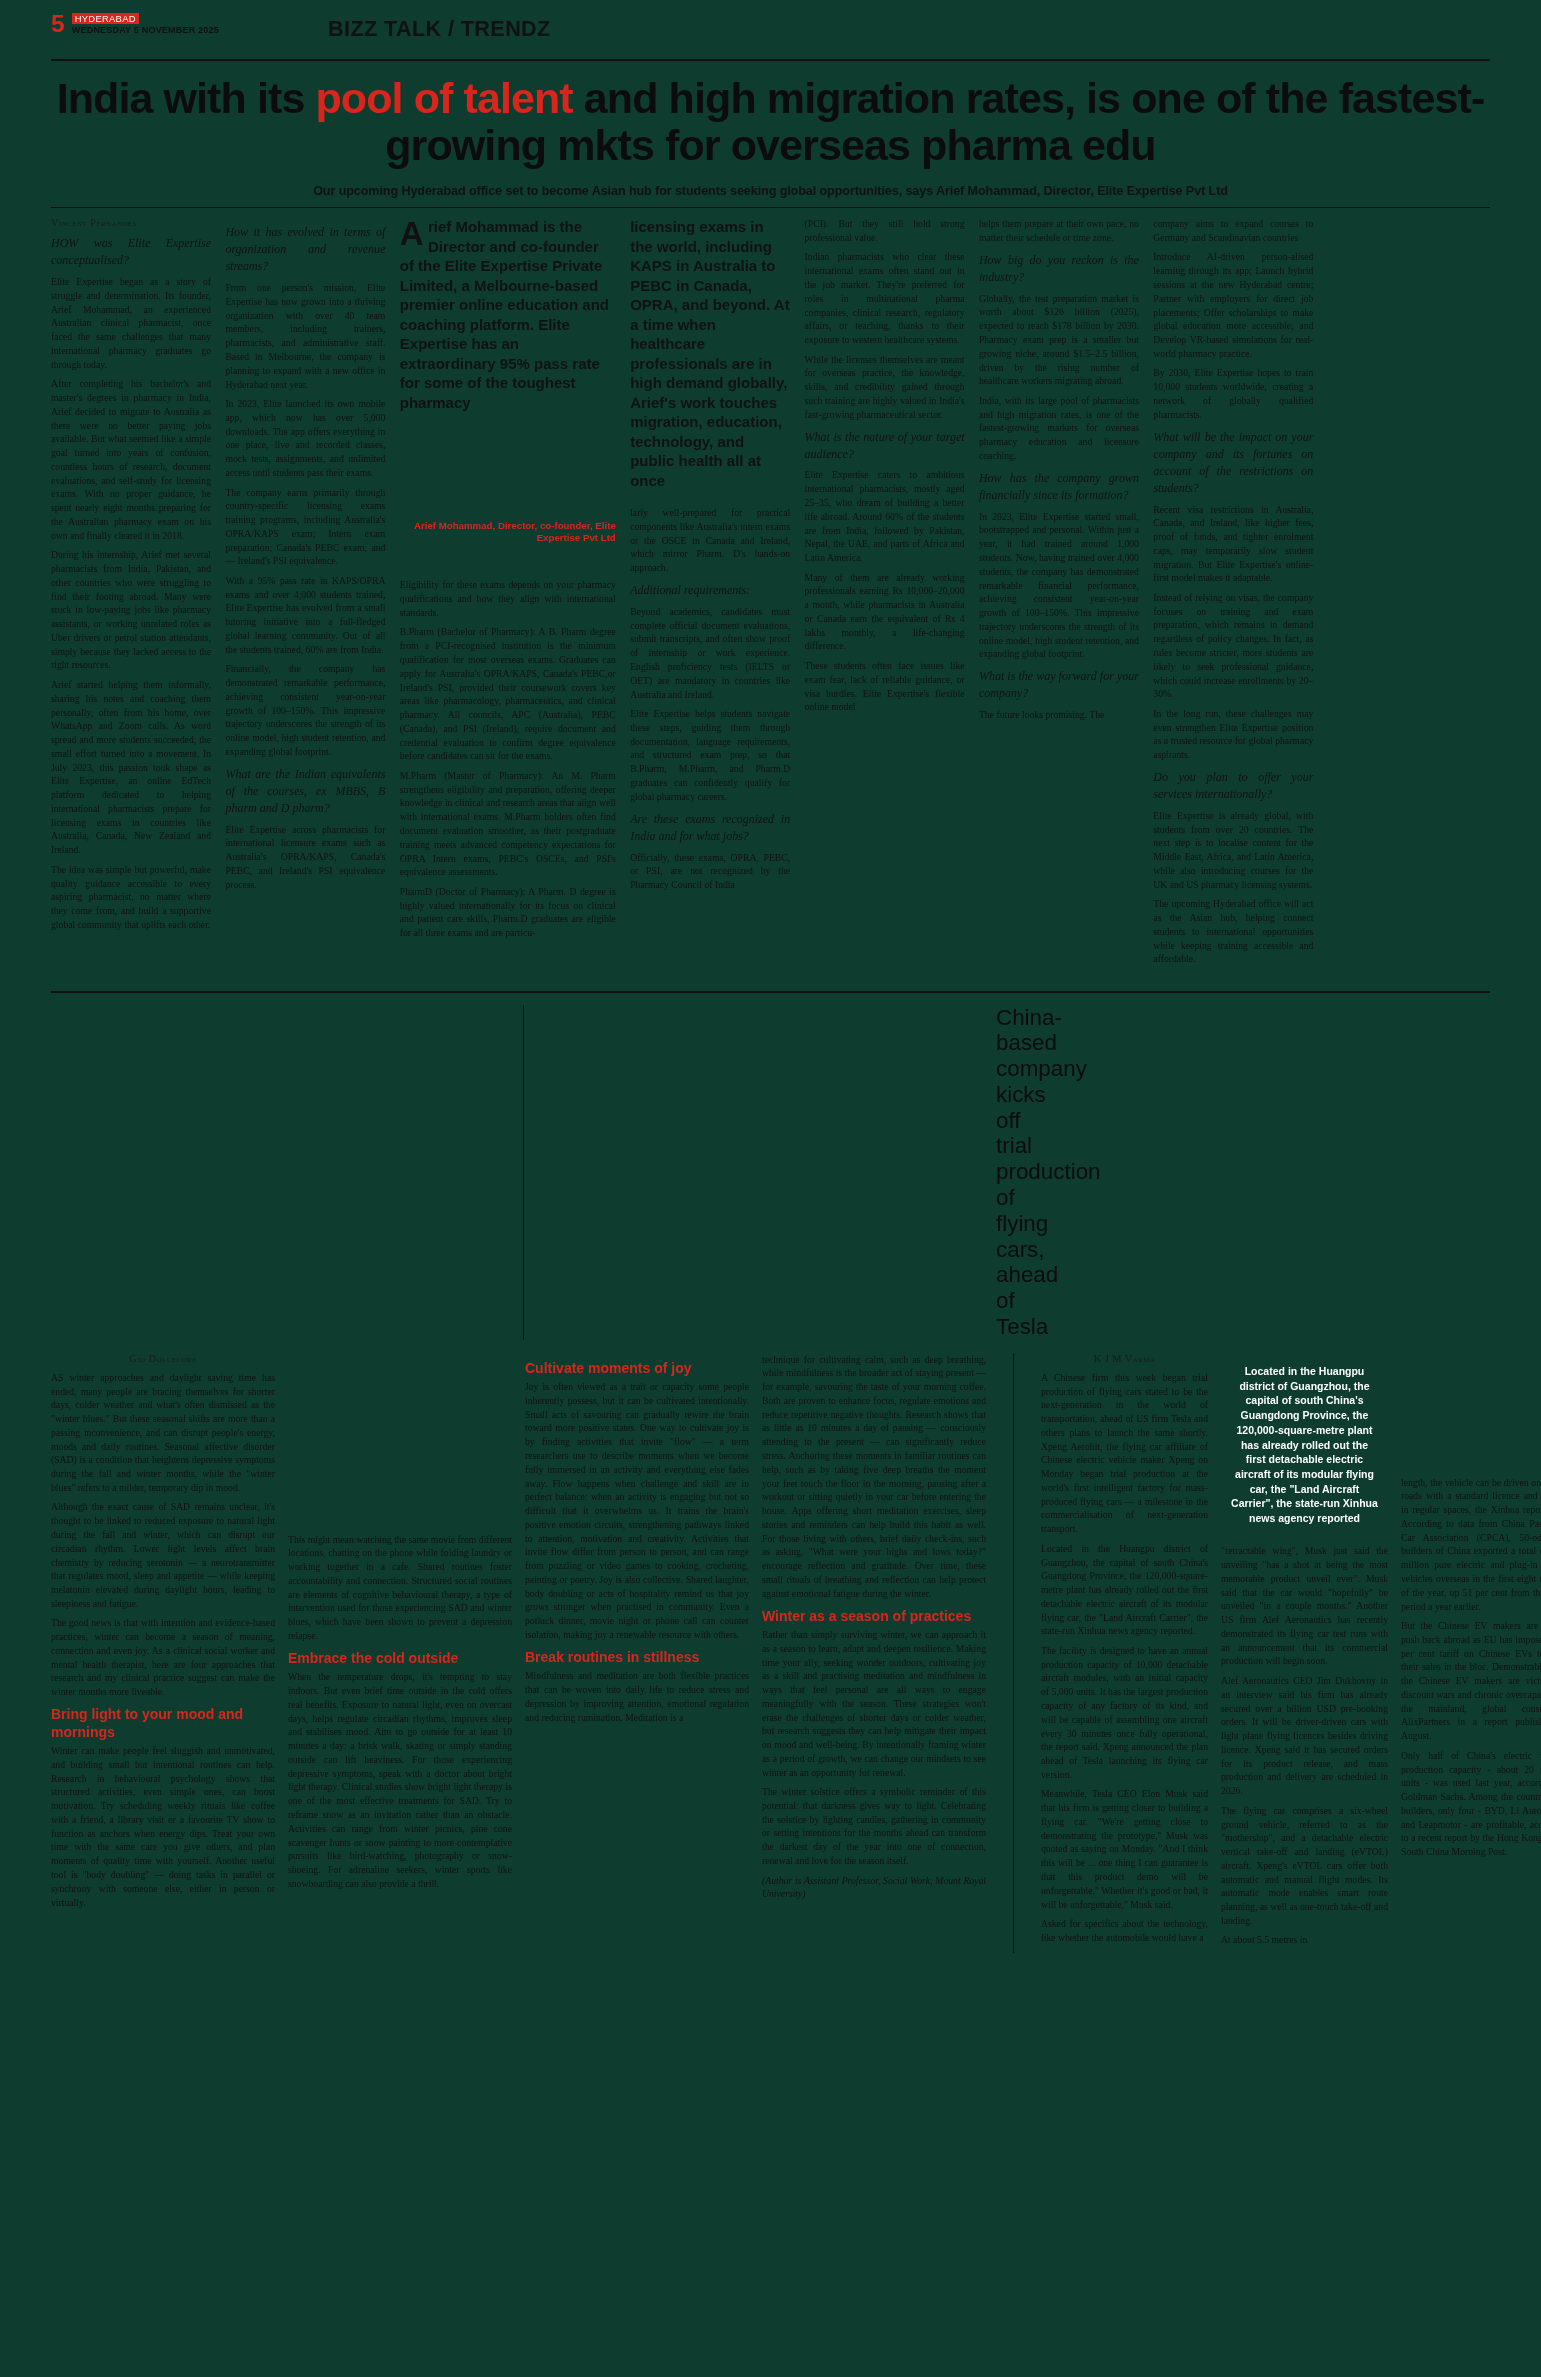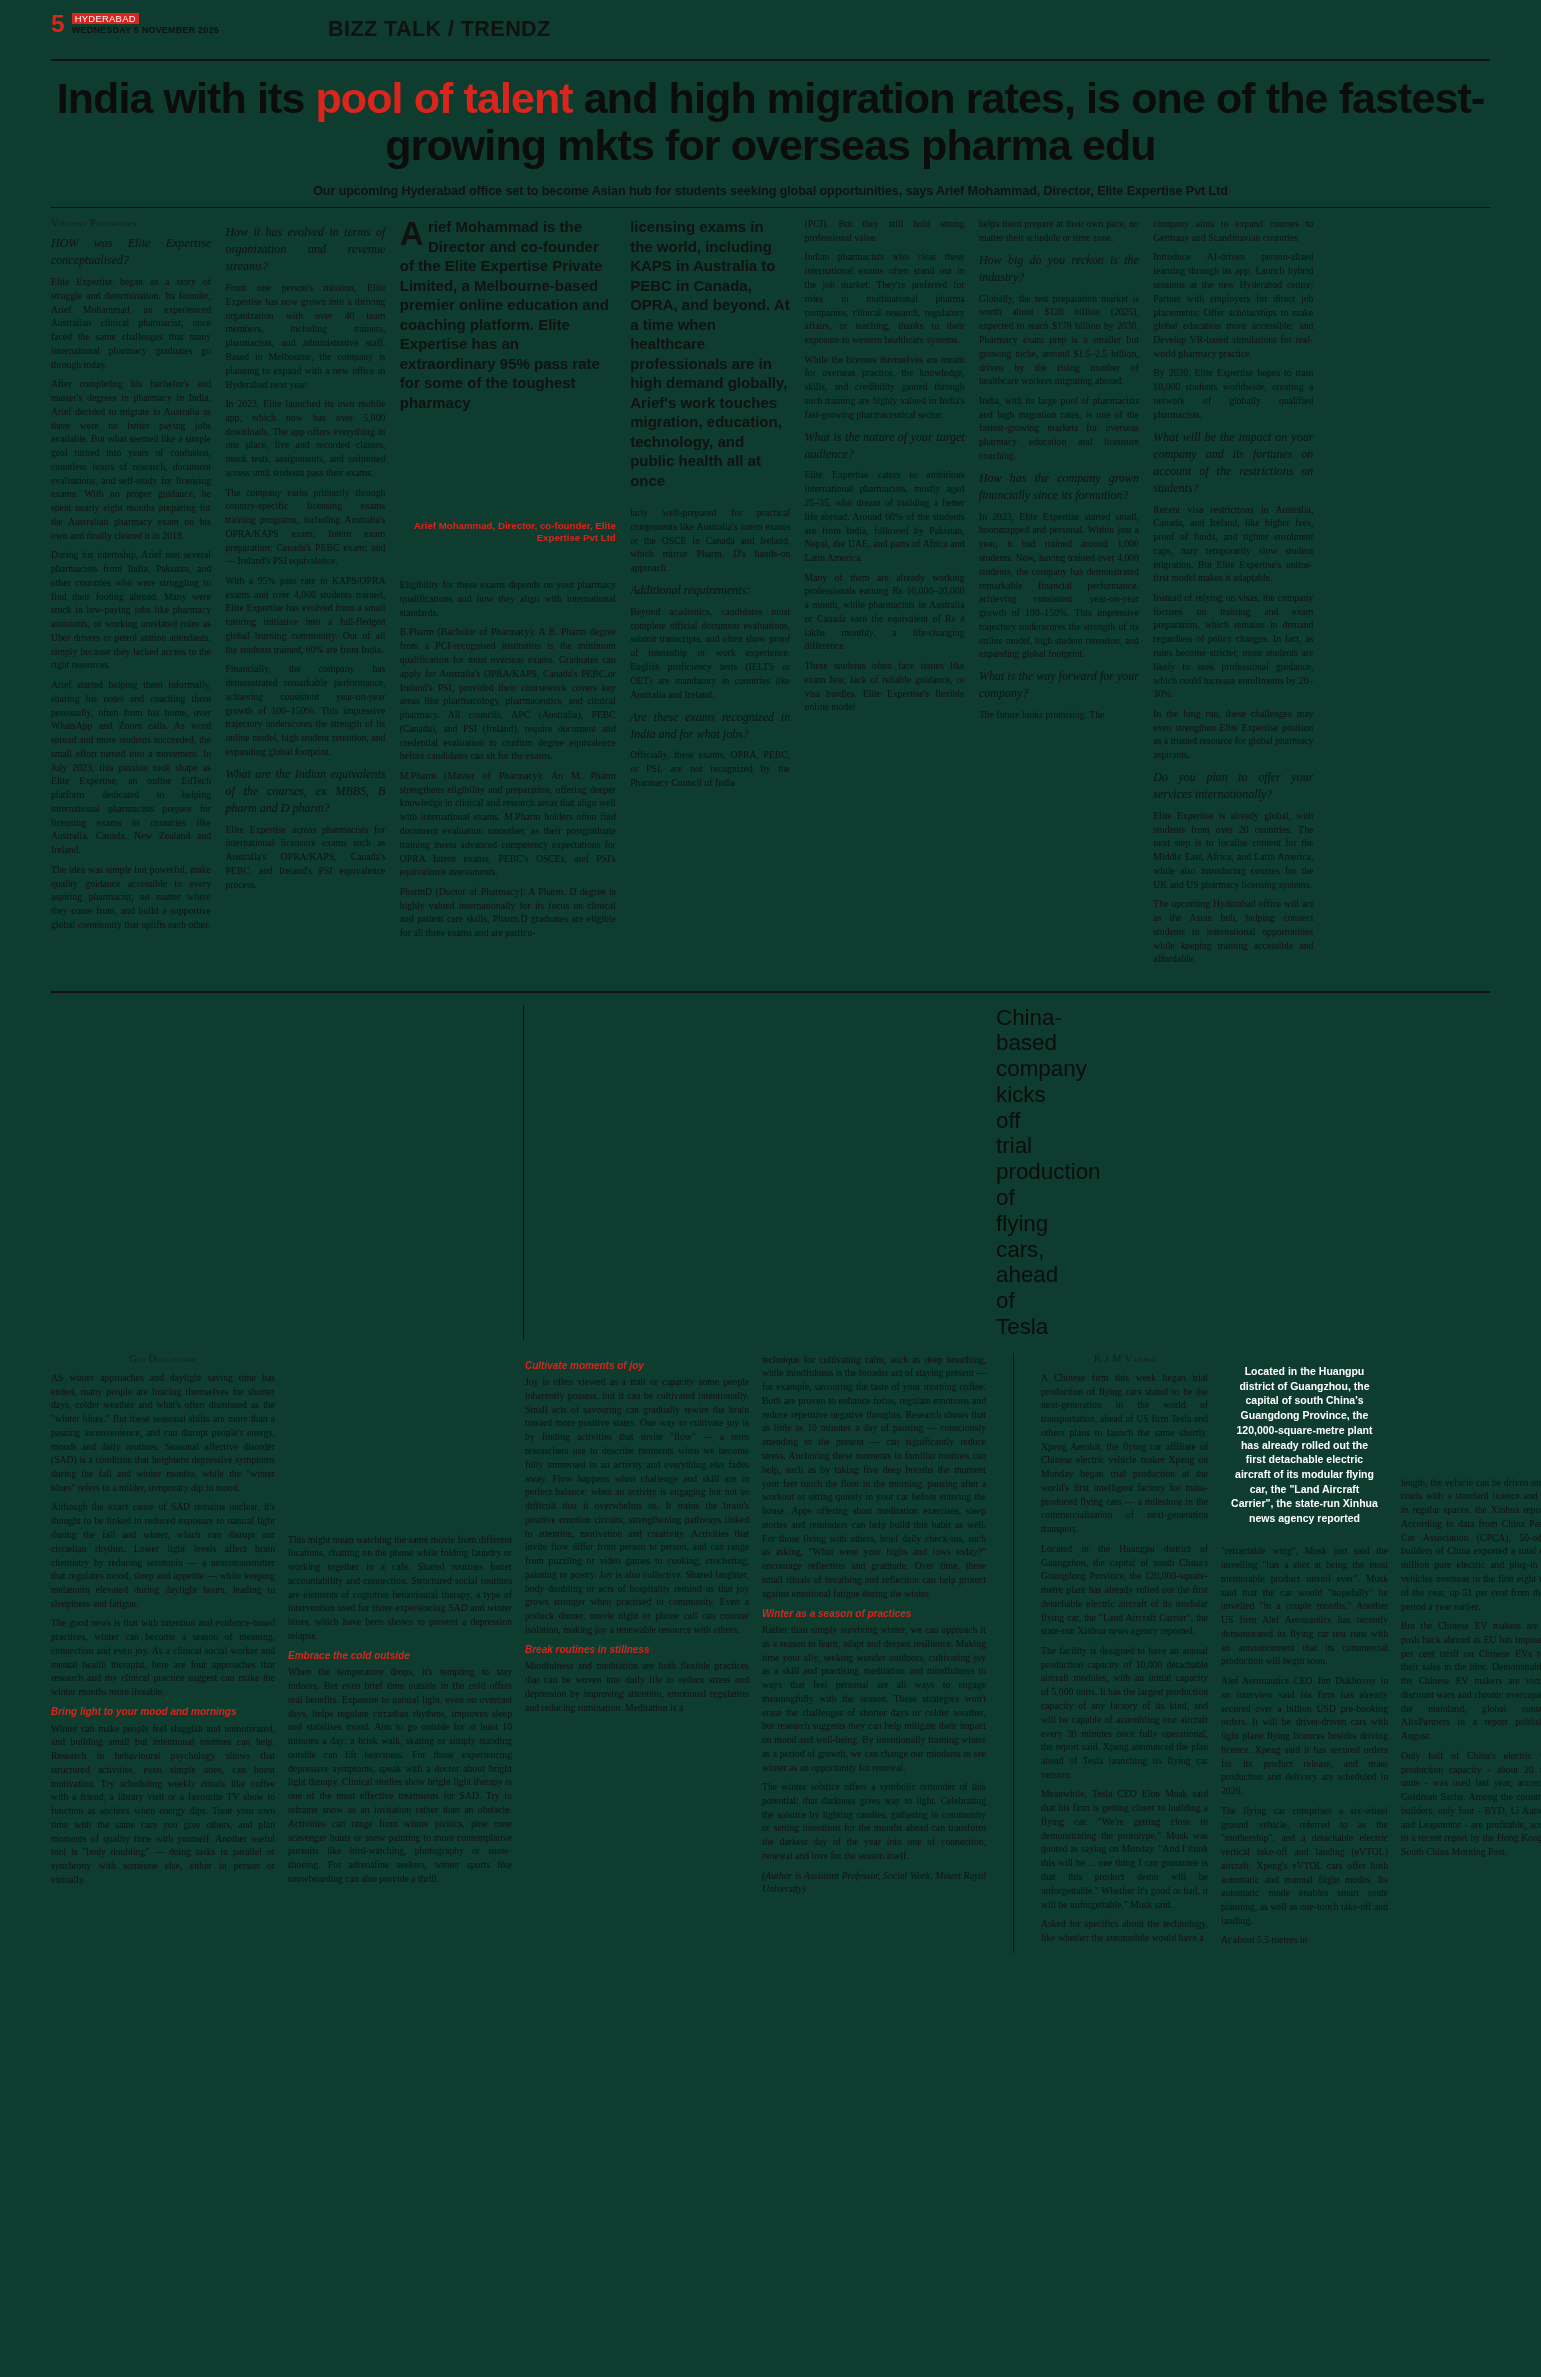--- a/index.html
+++ b/index.html
@@ -236,25 +236,24 @@
     font-variant: small-caps;
     font-size: 10.5px;
     letter-spacing: 0.4px;
     text-align: center;
     color: #1a1a1a;
     margin-bottom: 7.2px;
   }
   .subhead-red {
     font-family: "Liberation Sans", sans-serif;
     font-weight: bold;
-    font-size: 10px;
+    font-size: 14px;
     color: #d9251c;
     margin: 7.2px 0 2.9px 0;
     line-height: 1.25;
-    font-style: italic;
   }
   .factbox {
     background: #0e3d30;
     color: #fff;
     font-family: "Liberation Sans", sans-serif;
     font-weight: bold;
     font-size: 10.5px;
     line-height: 1.4;
     text-align: center;
     padding: 11.5px 10px;
@@ -328,20 +327,21 @@
           <p class="body">PharmD (Doctor of Pharmacy): A Pharm. D degree is highly valued internationally for its focus on clinical and patient care skills, Pharm.D graduates are eligible for all three exams and are particu-</p>
         </div>
     </div>
 
     <div class="col">
       <p class="pullquote">licensing exams in the world, including KAPS in Australia to PEBC in Canada, OPRA, and beyond. At a time when healthcare professionals are in high demand globally, Arief's work touches migration, education, technology, and public health all at once</p>
       <div id="c5" style="margin-top:16px">
           <p class="body">larly well-prepared for practical components like Australia's intern exams or the OSCE in Canada and Ireland, which mirror Pharm. D's hands-on approach.</p>
           <p class="q">Additional requirements:</p>
           <p class="body">Beyond academics, candidates must complete official document evaluations, submit transcripts, and often show proof of internship or work experience. English proficiency tests (IELTS or OET) are mandatory in countries like Australia and Ireland.</p>
+          <p class="body">Elite Expertise helps students navigate these steps, guiding them through documentation, language requirements, and structured exam prep, so that B.Pharm, M.Pharm, and Pharm.D graduates can confidently qualify for global pharmacy careers.</p>
           <p class="q">Are these exams recognized in India and for what jobs?</p>
           <p class="body">Officially, these exams, OPRA, PEBC, or PSI, are not recognized by the Pharmacy Council of India</p>
         </div>
     </div>
 
     <div class="col">
       <div id="c6">
           <p class="body">(PCI). But they still hold strong professional value.</p>
           <p class="body">Indian pharmacists who clear these international exams often stand out in the job market. They're preferred for roles in multinational pharma companies, clinical research, regulatory affairs, or teaching, thanks to their exposure to western healthcare systems.</p>
           <p class="body">While the licenses themselves are meant for overseas practice, the knowledge, skills, and credibility gained through such training are highly valued in India's fast-growing pharmaceutical sector.</p>

